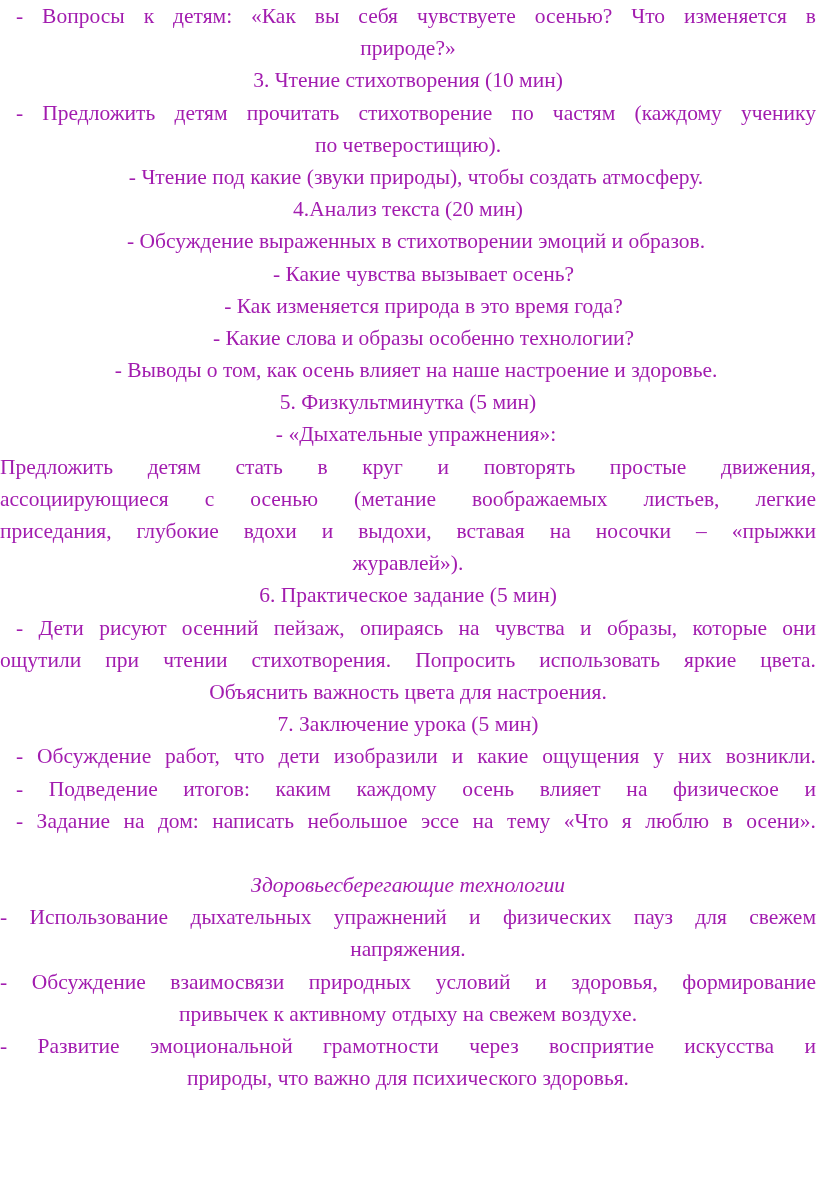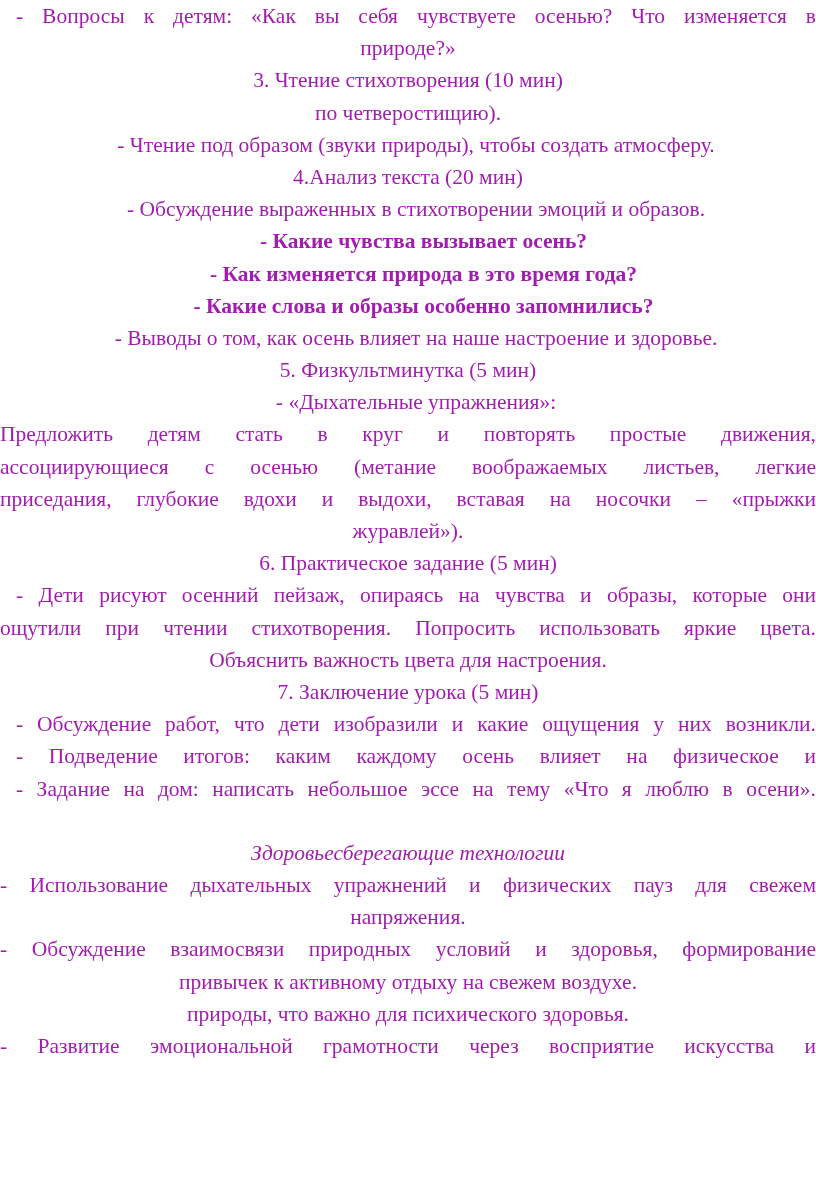--- a/index.html
+++ b/index.html
@@ -21,42 +21,43 @@
     width: 816px;
   }
   .line {
     height: 32.2px;
     line-height: 32.2px;
     white-space: normal;
     overflow: hidden;
     text-align: center;
   }
   .ind1 { padding-left: 16px; }
-  .ind2 { padding-left: 31px; font-weight: bold; }
+  .ind2 { padding-left: 31px; }
   .just {
     text-align: justify;
     text-align-last: justify;
   }
   .italic { font-style: italic; }
 </style>
 </head>
 <body>
 
 <div class="page">
   <div class="text-lines">
       <div class="line ind1 just">- Вопросы к детям: «Как вы себя чувствуете осенью? Что изменяется в</div>
       <div class="line">природе?»</div>
       <div class="line">3. Чтение стихотворения (10 мин)</div>
+      <div class="line ind1 just">- Предложить детям прочитать стихотворение по частям (каждому ученику</div>
       <div class="line">по четверостищию).</div>
-      <div class="line ind1">- Чтение под образом (звуки природы), чтобы создать атмосферу.</div>
+      <div class="line ind1">- Чтение под какие (звуки природы), чтобы создать атмосферу.</div>
       <div class="line">4.Анализ текста (20 мин)</div>
       <div class="line ind1">- Обсуждение выраженных в стихотворении эмоций и образов.</div>
       <div class="line ind2">- Какие чувства вызывает осень?</div>
       <div class="line ind2">- Как изменяется природа в это время года?</div>
-      <div class="line ind2">- Какие слова и образы особенно запомнились?</div>
+      <div class="line ind2">- Какие слова и образы особенно технологии?</div>
       <div class="line ind1">- Выводы о том, как осень влияет на наше настроение и здоровье.</div>
       <div class="line">5. Физкультминутка (5 мин)</div>
       <div class="line ind1">- «Дыхательные упражнения»:</div>
       <div class="line just">Предложить детям стать в круг и повторять простые движения,</div>
       <div class="line just">ассоциирующиеся с осенью (метание воображаемых листьев, легкие</div>
       <div class="line just">приседания, глубокие вдохи и выдохи, вставая на носочки – «прыжки</div>
       <div class="line">журавлей»).</div>
       <div class="line">6. Практическое задание (5 мин)</div>
       <div class="line ind1 just">- Дети рисуют осенний пейзаж, опираясь на чувства и образы, которые они</div>
       <div class="line just">ощутили при чтении стихотворения. Попросить использовать яркие цвета.</div>
@@ -64,16 +65,16 @@
       <div class="line">7. Заключение урока (5 мин)</div>
       <div class="line ind1 just">- Обсуждение работ, что дети изобразили и какие ощущения у них возникли.</div>
       <div class="line ind1 just">- Подведение итогов: каким каждому осень влияет на физическое и</div>
       <div class="line ind1 just">- Задание на дом: написать небольшое эссе на тему «Что я люблю в осени».</div>
       <div class="line"></div>
       <div class="line italic">Здоровьесберегающие технологии</div>
       <div class="line just">- Использование дыхательных упражнений и физических пауз для свежем</div>
       <div class="line">напряжения.</div>
       <div class="line just">- Обсуждение взаимосвязи природных условий и здоровья, формирование</div>
       <div class="line">привычек к активному отдыху на свежем воздухе.</div>
+      <div class="line just">- Развитие эмоциональной грамотности через восприятие искусства и</div>
       <div class="line">природы, что важно для психического здоровья.</div>
-      <div class="line just">- Развитие эмоциональной грамотности через восприятие искусства и</div>
     </div>
 </div>
 
 </body></html>

